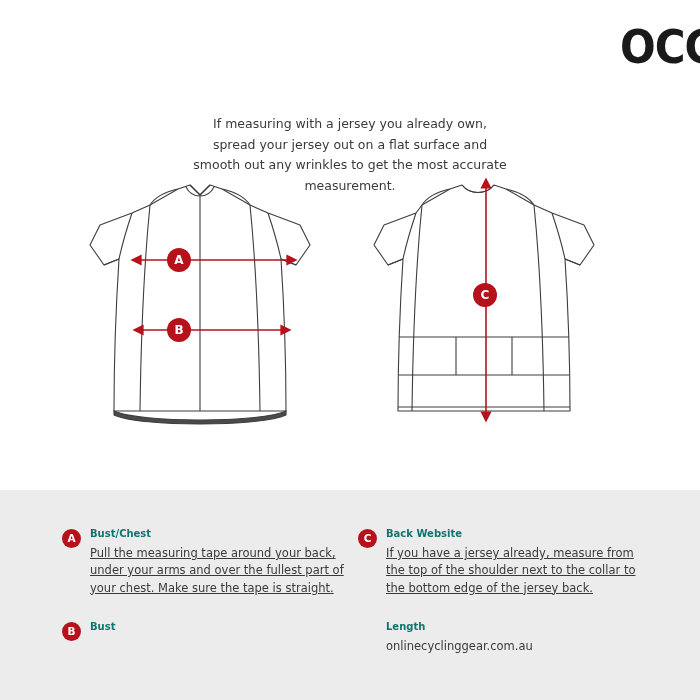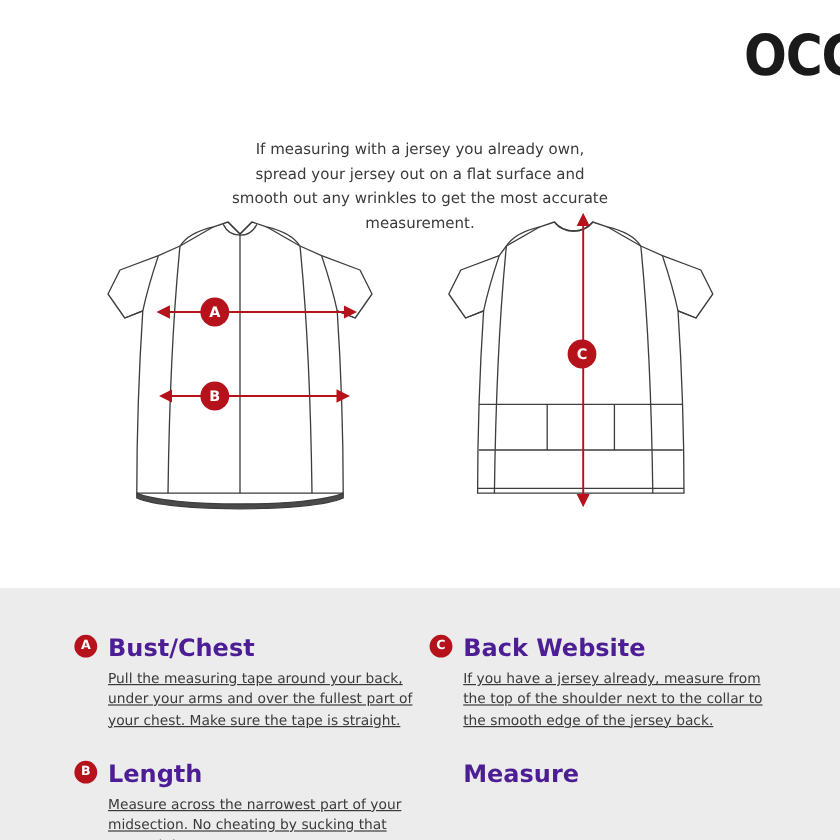--- a/index.html
+++ b/index.html
@@ -112,23 +112,23 @@
     height: 19px;
     border-radius: 50%;
     background: #b5121b;
     color: #ffffff;
     font-size: 10.5px;
     font-weight: bold;
     line-height: 19px;
     text-align: center;
   }
   .legend-title {
-    font-size: 20px;
-    font-weight: bold;
-    color: #4c1d95;
+    font-size: 10px;
+    font-weight: bold;
+    color: #0f766e;
     margin: 0 0 5px 0;
     line-height: 1.2;
   }
   .legend-body {
     font-size: 11.5px;
     line-height: 1.5;
     color: #3a3a3a;
     text-decoration: underline;
   }
   .legend-link {
@@ -237,35 +237,35 @@
     <div class="legend-col left">
 
       <div class="legend-entry">
         <span class="legend-badge">A</span>
         <div class="legend-title">Bust/Chest</div>
         <div class="legend-body">Pull the measuring tape around your back, under your arms and over the fullest part of your chest. Make sure the tape is straight.</div>
       </div>
 
       <div class="legend-entry">
         <span class="legend-badge">B</span>
-        <div class="legend-title">Length</div>
-        <div class="legend-body">Measure  across the narrowest part of your midsection. No cheating by sucking that stomach in!</div>
+        <div class="legend-title">Bust</div>
       </div>
 
     </div>
 
     <div class="legend-col right">
 
       <div class="legend-entry">
         <span class="legend-badge">C</span>
         <div class="legend-title">Back Website</div>
-        <div class="legend-body">If you have a jersey already, measure from the top of the shoulder next to the collar to the smooth edge of the jersey back.</div>
+        <div class="legend-body">If you have a jersey already, measure from the top of the shoulder next to the collar to the bottom edge of the jersey back.</div>
       </div>
 
       <div class="legend-entry" style="padding-left:28px;">
-        <div class="legend-title">Measure</div>
+        <div class="legend-title">Length</div>
+        <a class="legend-link" href="#">onlinecyclinggear.com.au</a>
       </div>
 
     </div>
 
   </div>
 
 </div>
 
 </body></html>

